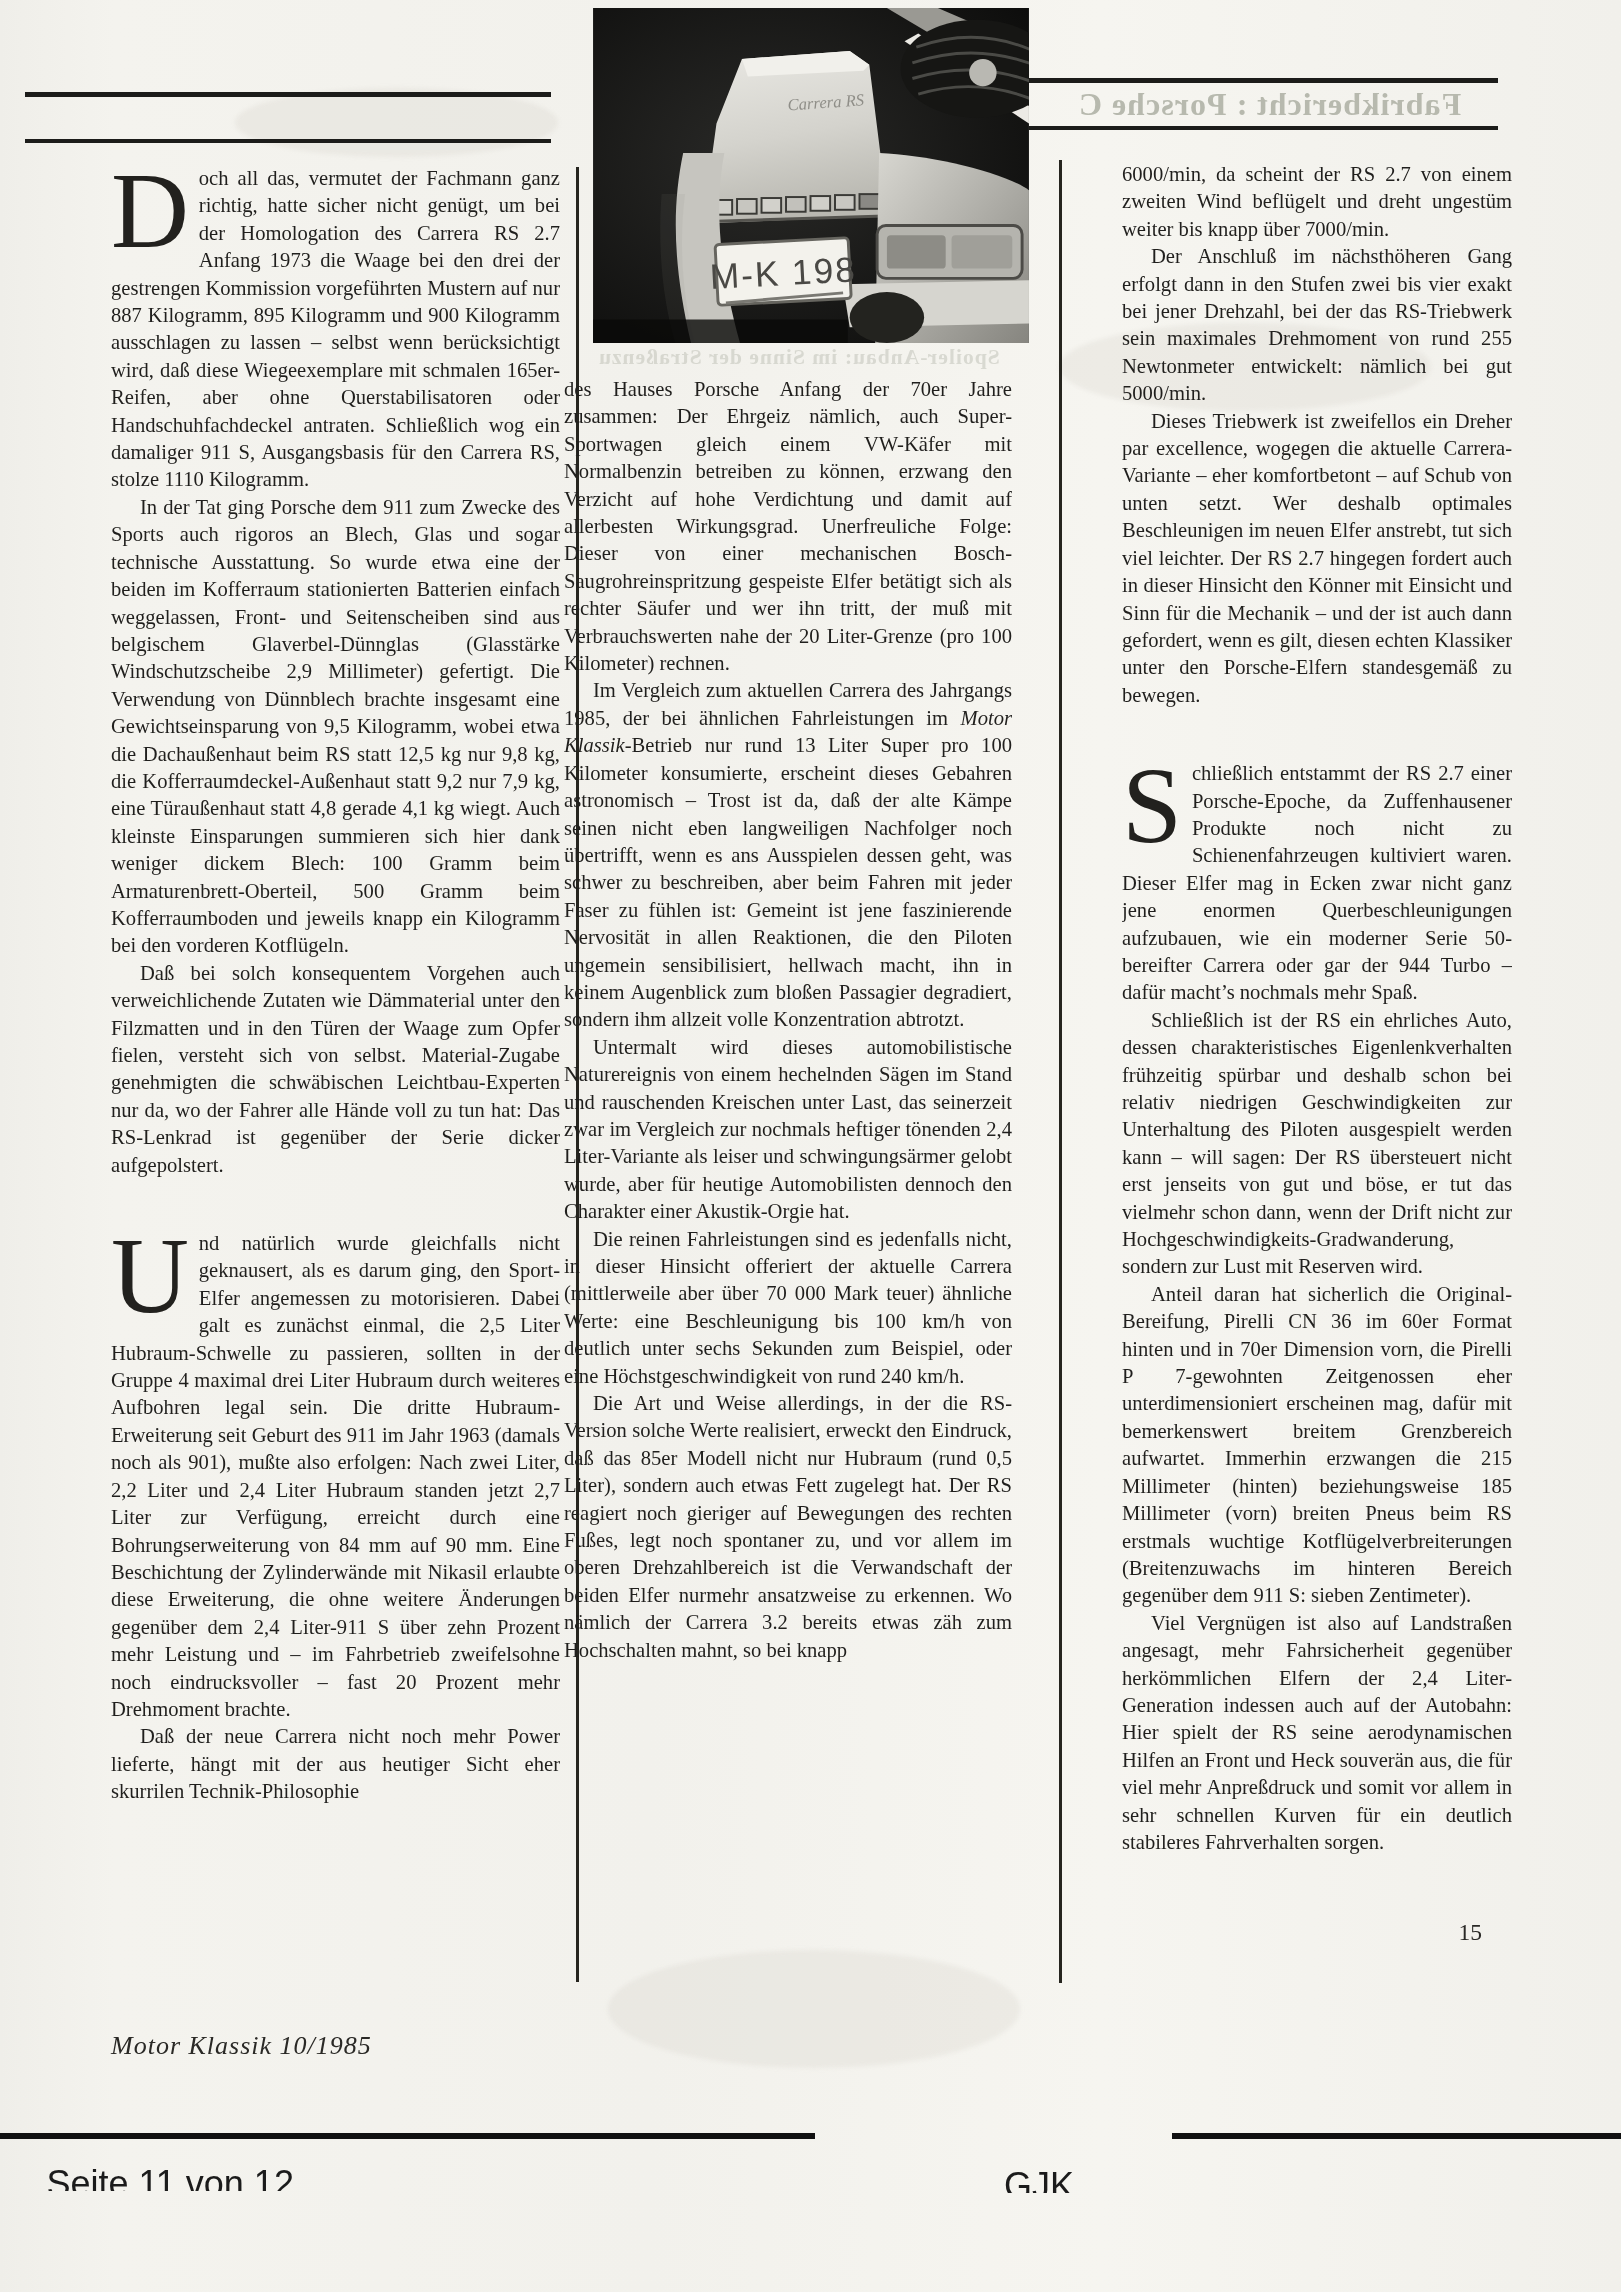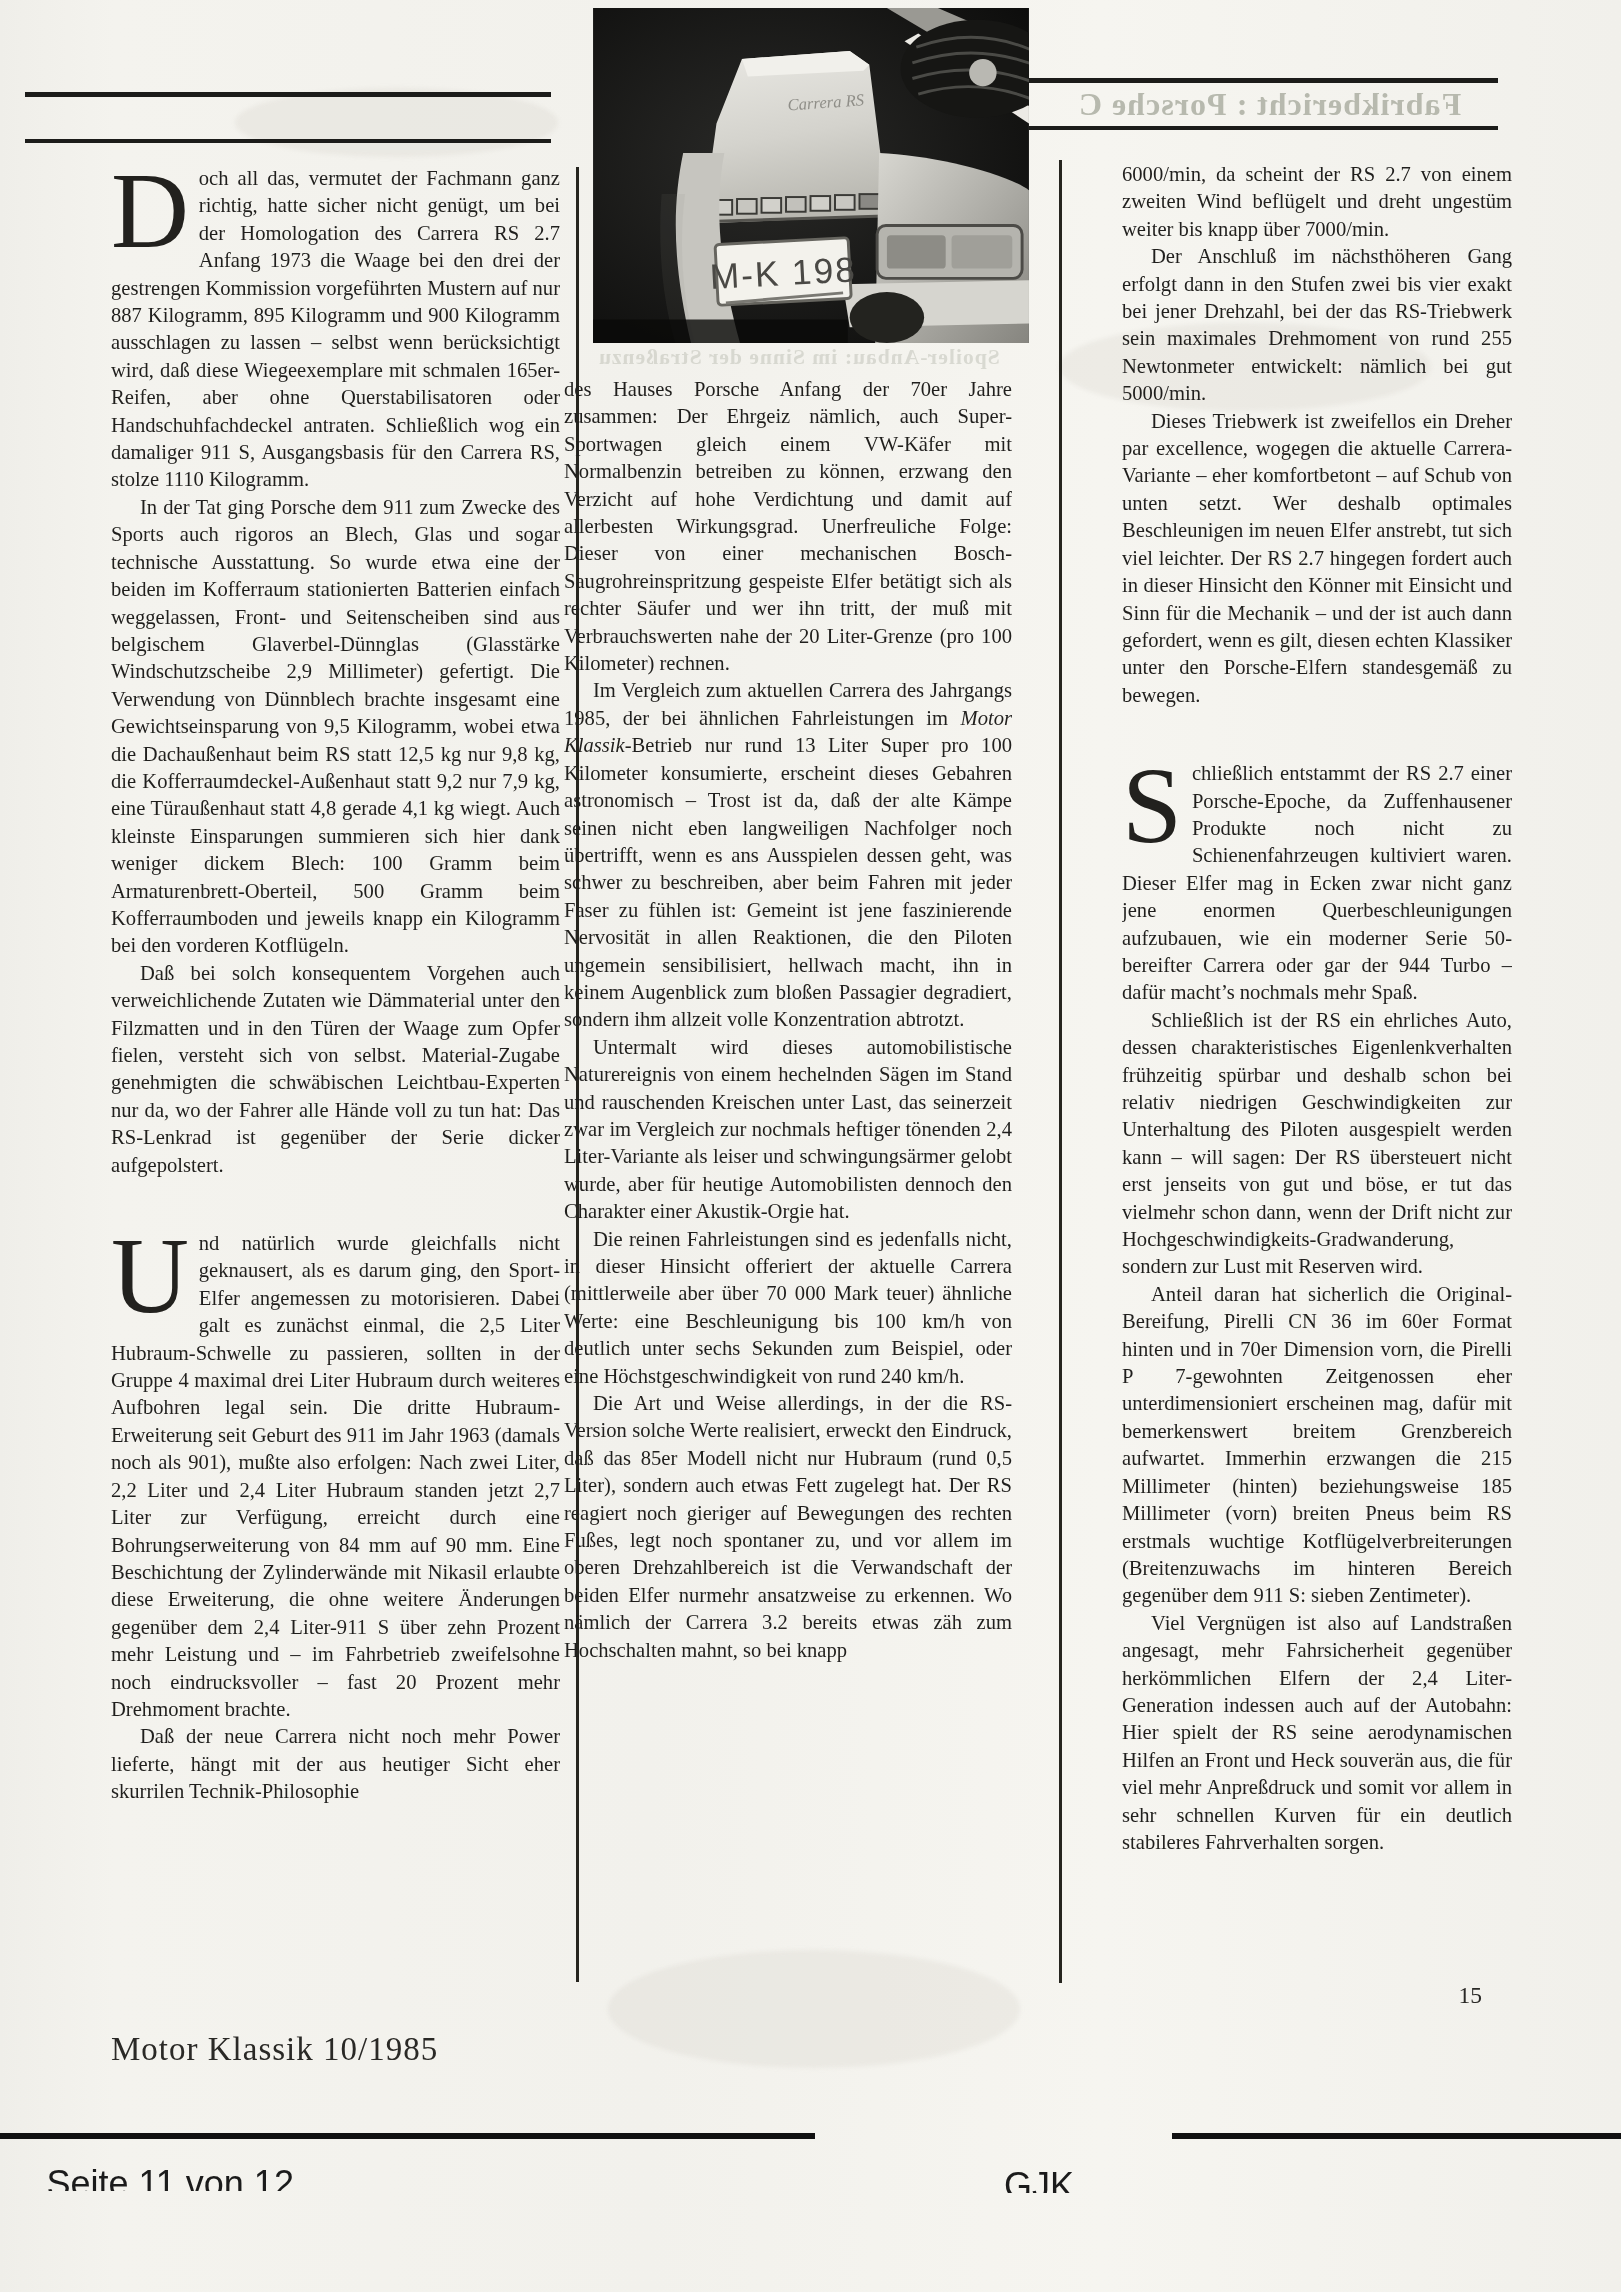--- a/index.html
+++ b/index.html
@@ -39,24 +39,24 @@
   .dropcap{
     float:left;
     font-size:108px;
     line-height:80px;
     padding:5.9px 9.8px 0 0;
     color:#22211e;
   }
   
   .footer-mag{
     position:absolute;left:111px;top:2031px;
-    font-size:33px;color:#2a2926;letter-spacing:1px;
+    font-style:italic;font-size:26px;color:#2a2926;letter-spacing:1px;
   }
   .footer-page{
-    position:absolute;left:1423px;top:1982px;width:59px;
+    position:absolute;left:1423px;top:1919px;width:59px;
     font-size:23.5px;color:#2a2926;text-align:right;
   }
   
   .cutline{position:absolute;background:#111;height:5.9px;}
   .cuttext{
     position:absolute;height:27.4px;overflow:hidden;
     font-family:"Liberation Sans", sans-serif;
     color:#1b1b1b;
     margin-left:19px;
   }

